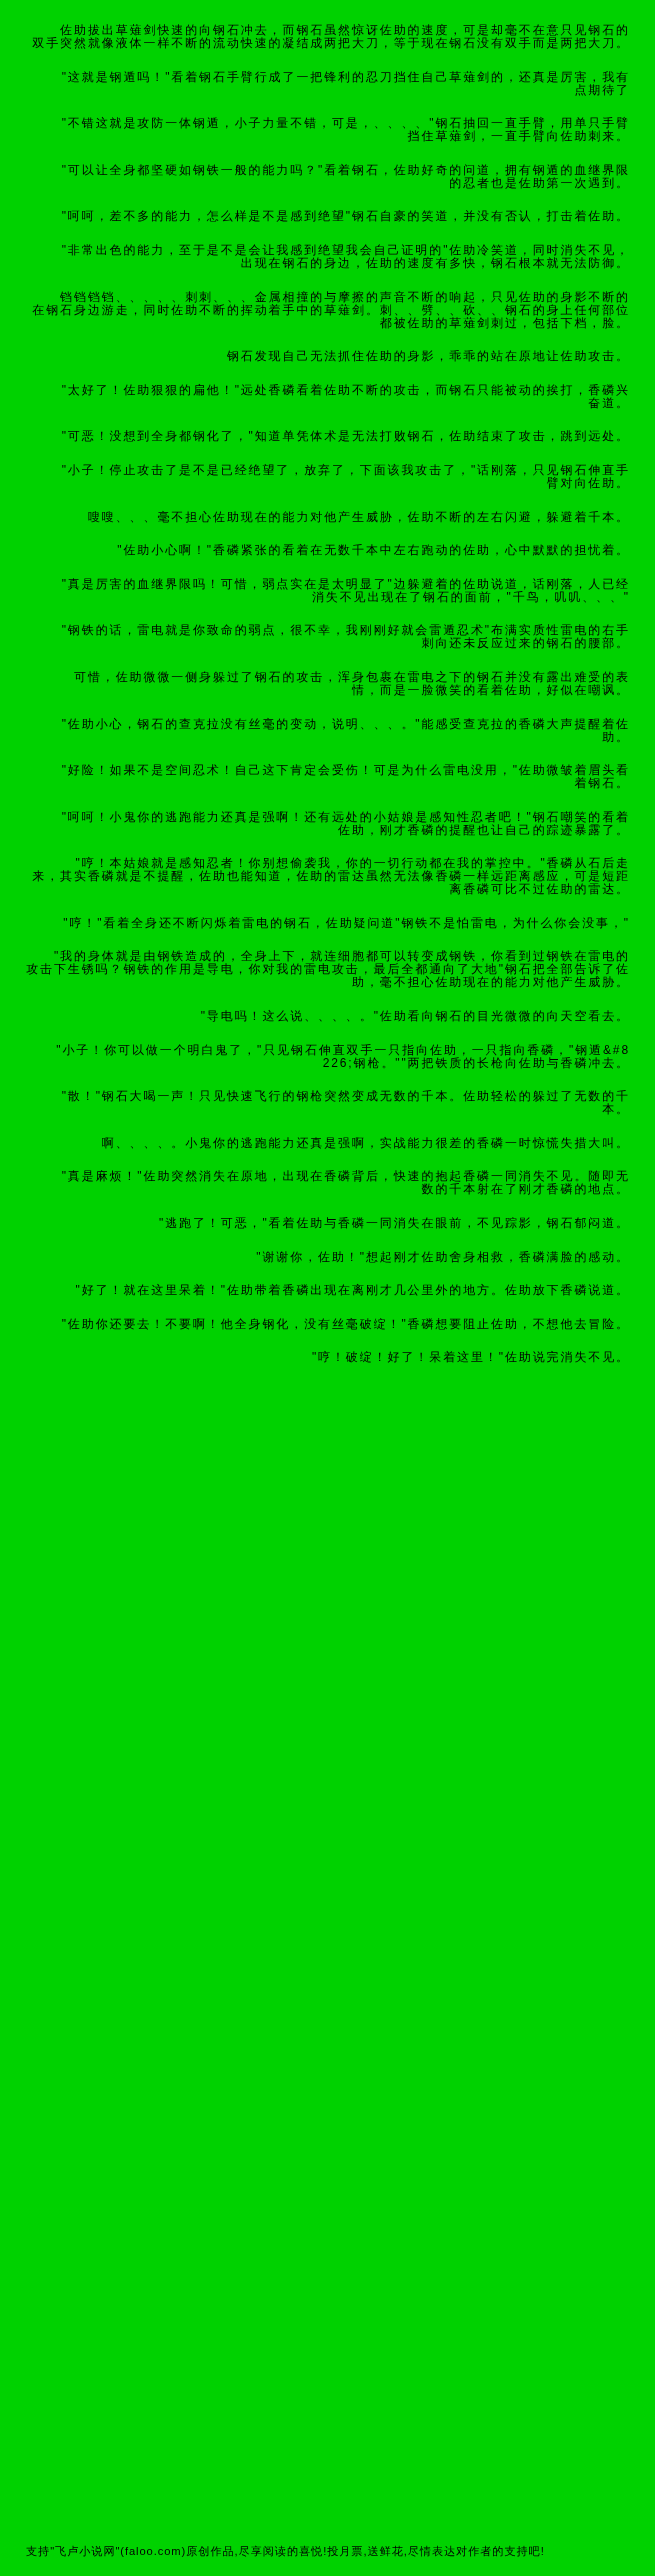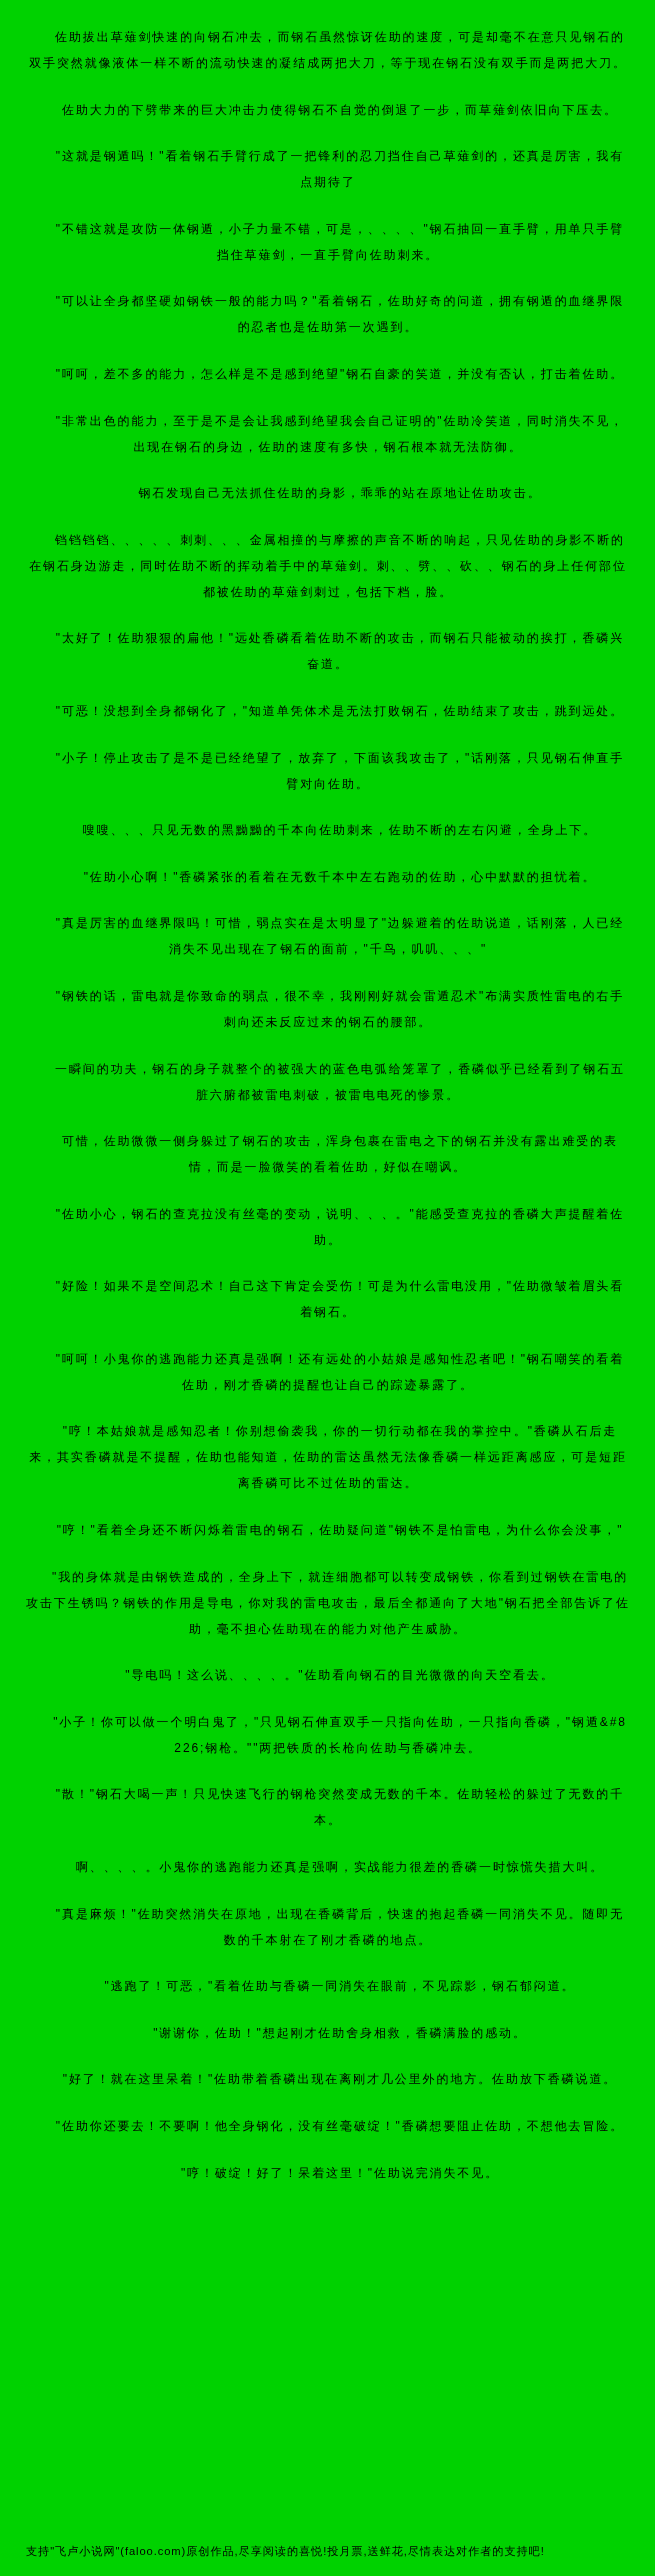--- a/index.html
+++ b/index.html
@@ -18,58 +18,56 @@
     min-height: 2576px;
     width: 656px;
     box-sizing: border-box;
   }
   .content {
     padding: 24px 26px 0 26px;
   }
   .para {
     margin: 0 0 20.6px 0;
     font-size: 12px;
-    line-height: 26px;
+    line-height: 13px;
     letter-spacing: 1.9px;
     color: #000000;
     text-indent: 2em;
-    text-align: center;
+    text-align: right;
     word-break: break-all;
   }
   .footer {
     margin-top: auto;
     padding: 0 26px 14px 26px;
     font-size: 11.2px;
     line-height: 20.6px;
     letter-spacing: 0.9px;
     color: #000000;
   }
 </style>
 </head>
 <body style="background-color: rgb(0, 210, 0);">
 
 <div class="page">
   <div class="content">
       <p class="para">佐助拔出草薙剑快速的向钢石冲去，而钢石虽然惊讶佐助的速度，可是却毫不在意只见钢石的双手突然就像液体一样不断的流动快速的凝结成两把大刀，等于现在钢石没有双手而是两把大刀。</p>
-      <p class="para">佐助大力的下劈带来的巨大冲击力使得钢石不自觉的倒退了一步，而草薙剑依旧向下压去。</p>
       <p class="para">"这就是钢遁吗！"看着钢石手臂行成了一把锋利的忍刀挡住自己草薙剑的，还真是厉害，我有点期待了</p>
       <p class="para">"不错这就是攻防一体钢遁，小子力量不错，可是，、、、、"钢石抽回一直手臂，用单只手臂挡住草薙剑，一直手臂向佐助刺来。</p>
       <p class="para">"可以让全身都坚硬如钢铁一般的能力吗？"看着钢石，佐助好奇的问道，拥有钢遁的血继界限的忍者也是佐助第一次遇到。</p>
       <p class="para">"呵呵，差不多的能力，怎么样是不是感到绝望"钢石自豪的笑道，并没有否认，打击着佐助。</p>
       <p class="para">"非常出色的能力，至于是不是会让我感到绝望我会自己证明的"佐助冷笑道，同时消失不见，出现在钢石的身边，佐助的速度有多快，钢石根本就无法防御。</p>
+      <p class="para">铛铛铛铛、、、、、刺刺、、、金属相撞的与摩擦的声音不断的响起，只见佐助的身影不断的在钢石身边游走，同时佐助不断的挥动着手中的草薙剑。刺、、劈、、砍、、钢石的身上任何部位都被佐助的草薙剑刺过，包括下档，脸。</p>
       <p class="para">钢石发现自己无法抓住佐助的身影，乖乖的站在原地让佐助攻击。</p>
-      <p class="para">铛铛铛铛、、、、、刺刺、、、金属相撞的与摩擦的声音不断的响起，只见佐助的身影不断的在钢石身边游走，同时佐助不断的挥动着手中的草薙剑。刺、、劈、、砍、、钢石的身上任何部位都被佐助的草薙剑刺过，包括下档，脸。</p>
       <p class="para">"太好了！佐助狠狠的扁他！"远处香磷看着佐助不断的攻击，而钢石只能被动的挨打，香磷兴奋道。</p>
       <p class="para">"可恶！没想到全身都钢化了，"知道单凭体术是无法打败钢石，佐助结束了攻击，跳到远处。</p>
       <p class="para">"小子！停止攻击了是不是已经绝望了，放弃了，下面该我攻击了，"话刚落，只见钢石伸直手臂对向佐助。</p>
-      <p class="para">嗖嗖、、、只见无数的黑黝黝的千本向佐助刺来，佐助不断的左右闪避，全身上下。</p>
+      <p class="para">嗖嗖、、、毫不担心佐助现在的能力对他产生威胁，佐助不断的左右闪避，躲避着千本。</p>
       <p class="para">"佐助小心啊！"香磷紧张的看着在无数千本中左右跑动的佐助，心中默默的担忧着。</p>
       <p class="para">"真是厉害的血继界限吗！可惜，弱点实在是太明显了"边躲避着的佐助说道，话刚落，人已经消失不见出现在了钢石的面前，"千鸟，叽叽、、、"</p>
       <p class="para">"钢铁的话，雷电就是你致命的弱点，很不幸，我刚刚好就会雷遁忍术"布满实质性雷电的右手刺向还未反应过来的钢石的腰部。</p>
-      <p class="para">一瞬间的功夫，钢石的身子就整个的被强大的蓝色电弧给笼罩了，香磷似乎已经看到了钢石五脏六腑都被雷电刺破，被雷电电死的惨景。</p>
       <p class="para">可惜，佐助微微一侧身躲过了钢石的攻击，浑身包裹在雷电之下的钢石并没有露出难受的表情，而是一脸微笑的看着佐助，好似在嘲讽。</p>
       <p class="para">"佐助小心，钢石的查克拉没有丝毫的变动，说明、、、。"能感受查克拉的香磷大声提醒着佐助。</p>
       <p class="para">"好险！如果不是空间忍术！自己这下肯定会受伤！可是为什么雷电没用，"佐助微皱着眉头看着钢石。</p>
       <p class="para">"呵呵！小鬼你的逃跑能力还真是强啊！还有远处的小姑娘是感知性忍者吧！"钢石嘲笑的看着佐助，刚才香磷的提醒也让自己的踪迹暴露了。</p>
       <p class="para">"哼！本姑娘就是感知忍者！你别想偷袭我，你的一切行动都在我的掌控中。"香磷从石后走来，其实香磷就是不提醒，佐助也能知道，佐助的雷达虽然无法像香磷一样远距离感应，可是短距离香磷可比不过佐助的雷达。</p>
       <p class="para">"哼！"看着全身还不断闪烁着雷电的钢石，佐助疑问道"钢铁不是怕雷电，为什么你会没事，"</p>
       <p class="para">"我的身体就是由钢铁造成的，全身上下，就连细胞都可以转变成钢铁，你看到过钢铁在雷电的攻击下生锈吗？钢铁的作用是导电，你对我的雷电攻击，最后全都通向了大地"钢石把全部告诉了佐助，毫不担心佐助现在的能力对他产生威胁。</p>
       <p class="para">"导电吗！这么说、、、、。"佐助看向钢石的目光微微的向天空看去。</p>
       <p class="para">"小子！你可以做一个明白鬼了，"只见钢石伸直双手一只指向佐助，一只指向香磷，"钢遁&amp;#8226;钢枪。""两把铁质的长枪向佐助与香磷冲去。</p>
       <p class="para">"散！"钢石大喝一声！只见快速飞行的钢枪突然变成无数的千本。佐助轻松的躲过了无数的千本。</p>

